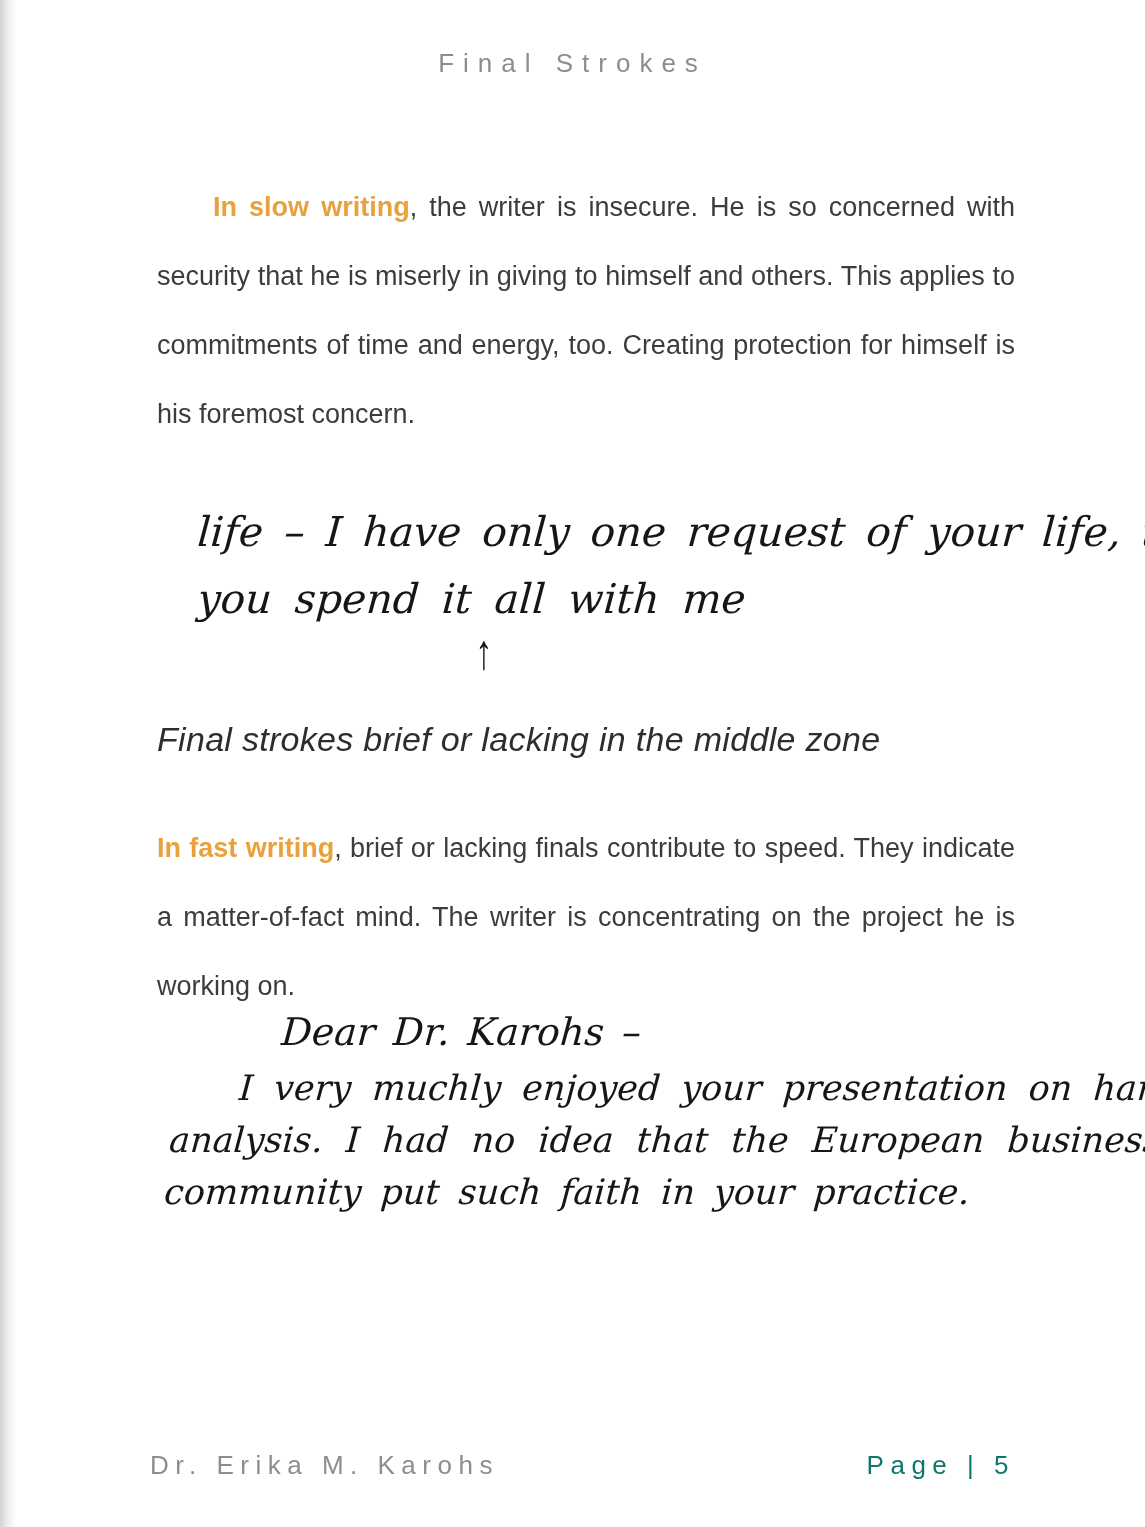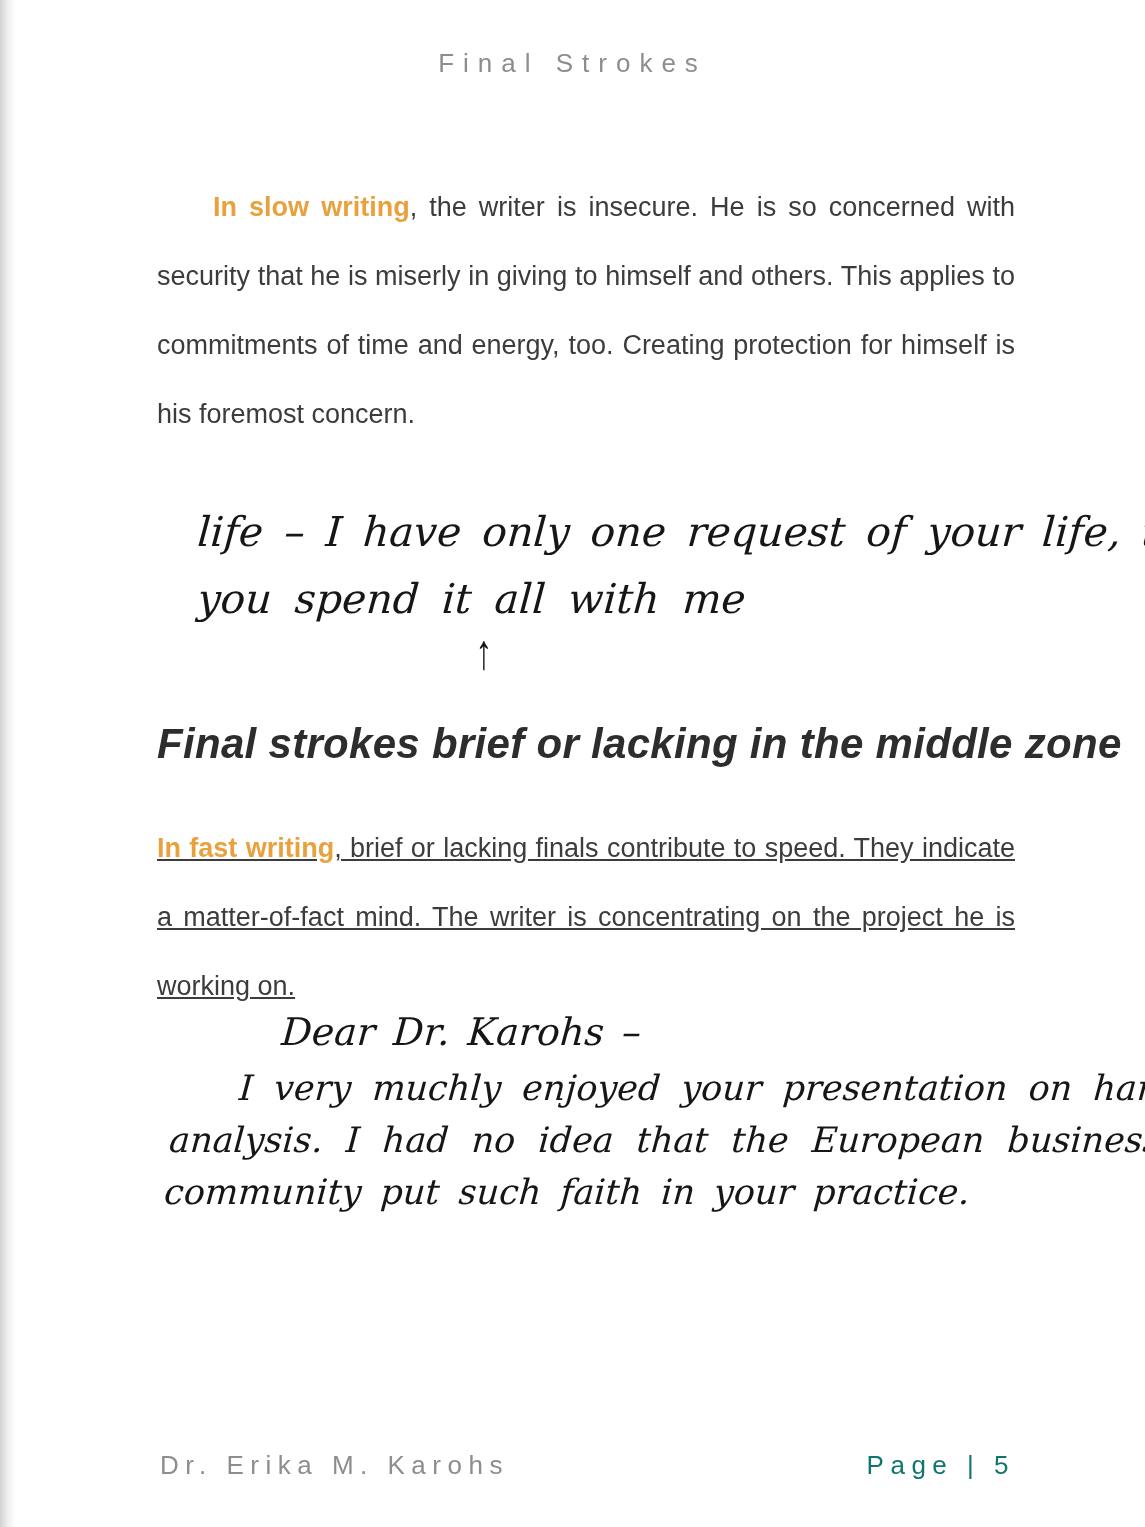--- a/index.html
+++ b/index.html
@@ -30,27 +30,27 @@
     position: absolute;
     left: 157px;
     width: 858px;
     font-size: 27px;
     line-height: 69px;
     color: #3c3c3c;
     text-align: justify;
     text-justify: inter-word;
   }
   .para1 { top: 146px; text-indent: 56px; }
-  .para2 { top: 787px; text-decoration: underline; }
+  .para2 { top: 787px; }
   .lead { color: #e8a13c; font-weight: 700; }
   .subheading {
     position: absolute;
     left: 157px; top: 720px;
-    font-size: 42px;
-    font-weight: 700;
+    font-size: 34px;
+    font-weight: 400;
     font-style: italic;
     color: #2d2d2d;
     letter-spacing: 0.3px;
   }
   .hw {
     position: absolute;
     font-family: "DejaVu Serif", serif;
     font-style: italic;
     color: #161616;
     white-space: nowrap;
@@ -69,21 +69,21 @@
     color: #161616;
     transform: scaleY(1.45);
     transform-origin: center top;
   }
   .hw2-line1 { left: 280px; top: 1010px; font-size: 38px; word-spacing: 6px; }
   .hw2-line2 { left: 238px; top: 1068px; font-size: 35px; word-spacing: 10px; }
   .hw2-line3 { left: 168px; top: 1120px; font-size: 35px; word-spacing: 12px; }
   .hw2-line4 { left: 163px; top: 1172px; font-size: 35px; word-spacing: 8px; }
   .footer-author {
     position: absolute;
-    left: 160px; top: 1450px;
+    left: 150px; top: 1450px;
     font-size: 26px;
     letter-spacing: 6.5px;
     color: #8d8d8d;
   }
   .footer-page {
     position: absolute;
     right: 130px; top: 1450px;
     font-size: 26px;
     letter-spacing: 6.5px;
     color: #0f766e;

